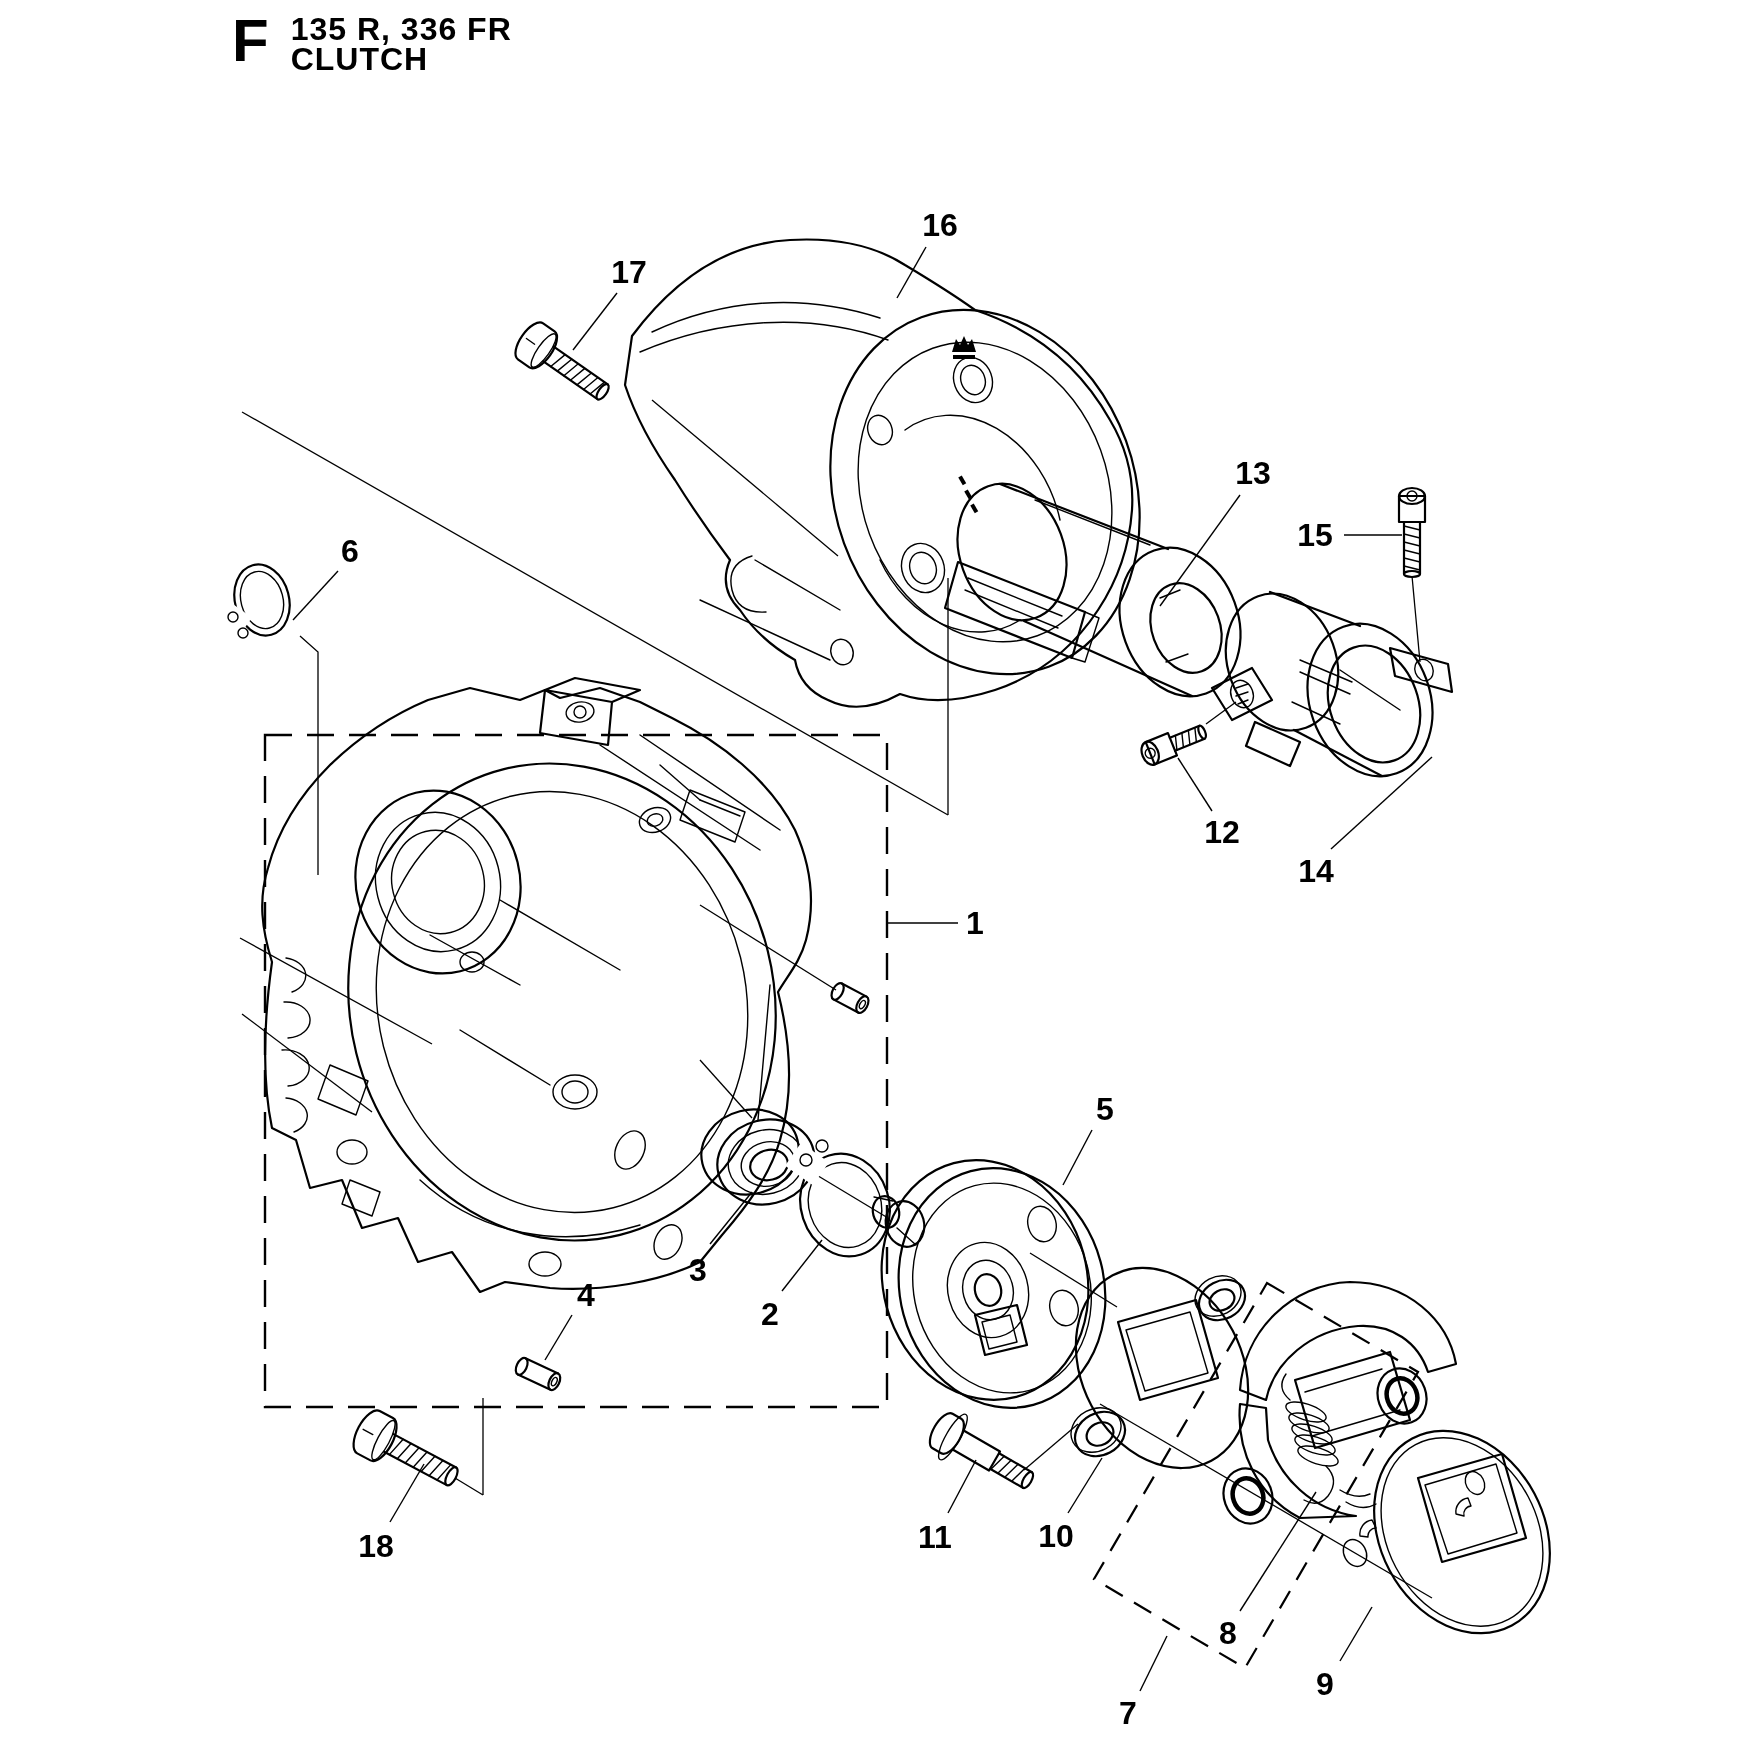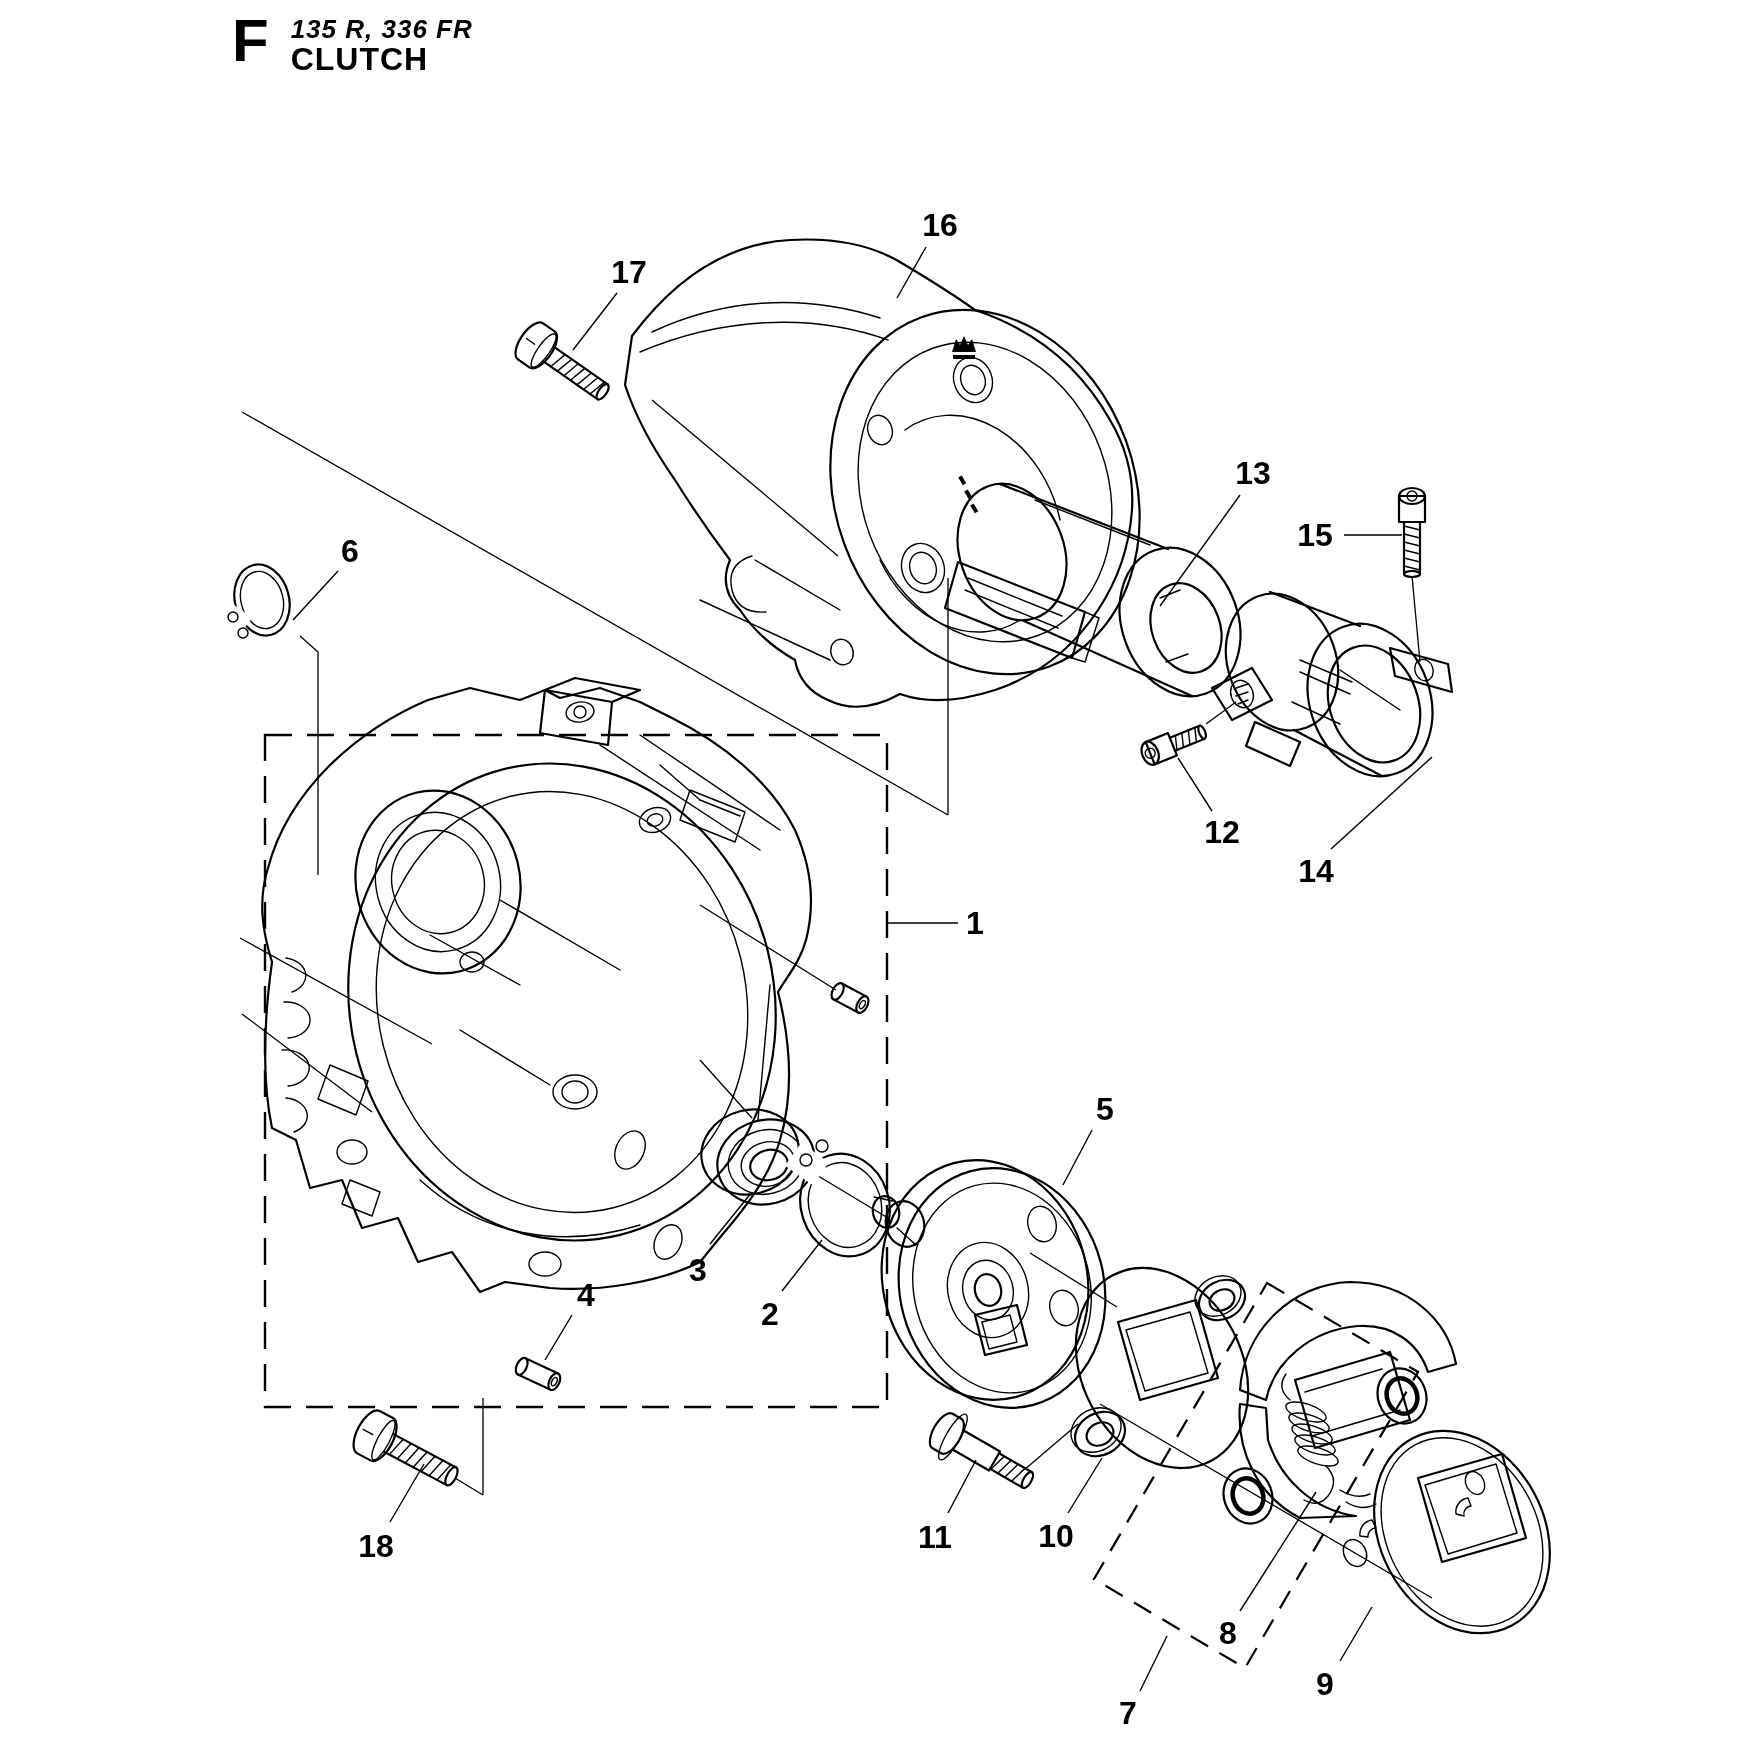--- a/index.html
+++ b/index.html
@@ -1,21 +1,21 @@
 <!DOCTYPE html>
 <html style="--line: #000000; --bg: #ffffff;"><head>
 <meta charset="utf-8">
 <style>
   html,body{margin:0;padding:0;background:#fff;}
   .page{position:relative;width:1738px;height:1738px;background:var(--bg,#ffffff);
         font-family:"Liberation Sans",sans-serif;overflow:hidden;}
   .titleblock{position:absolute;left:232px;top:12px;display:flex;gap:22px;color:var(--line,#000);}
   .fig-letter{font-size:60px;font-weight:700;line-height:58px;}
   .title-lines{display:flex;flex-direction:column;justify-content:flex-start;padding-top:2px;}
-  .title-lines .models{font-size:26px;font-weight:700;line-height:30px;letter-spacing:1px;font-style:italic;}
+  .title-lines .models{font-size:32px;font-weight:700;line-height:30px;letter-spacing:1px;}
   .title-lines .section{font-size:32px;font-weight:700;line-height:30px;letter-spacing:1px;}
   svg{position:absolute;left:0;top:0;}
   .ol{fill:none;stroke:var(--line,#000);stroke-width:2.2;stroke-linejoin:round;stroke-linecap:round;}
   .det{fill:none;stroke:var(--line,#000);stroke-width:1.4;stroke-linejoin:round;stroke-linecap:round;}
   .thick{fill:none;stroke:var(--line,#000);stroke-width:4.5;}
   .axis{fill:none;stroke:var(--line,#000);stroke-width:1.3;}
   .dash{fill:none;stroke:var(--line,#000);stroke-width:2.4;stroke-dasharray:27 15;}
   .dash2{fill:none;stroke:var(--line,#000);stroke-width:2.2;stroke-dasharray:20 13;}
   .leader{fill:none;stroke:var(--line,#000);stroke-width:1.4;}
   .callout{font-family:"Liberation Sans",sans-serif;font-size:32px;font-weight:700;

